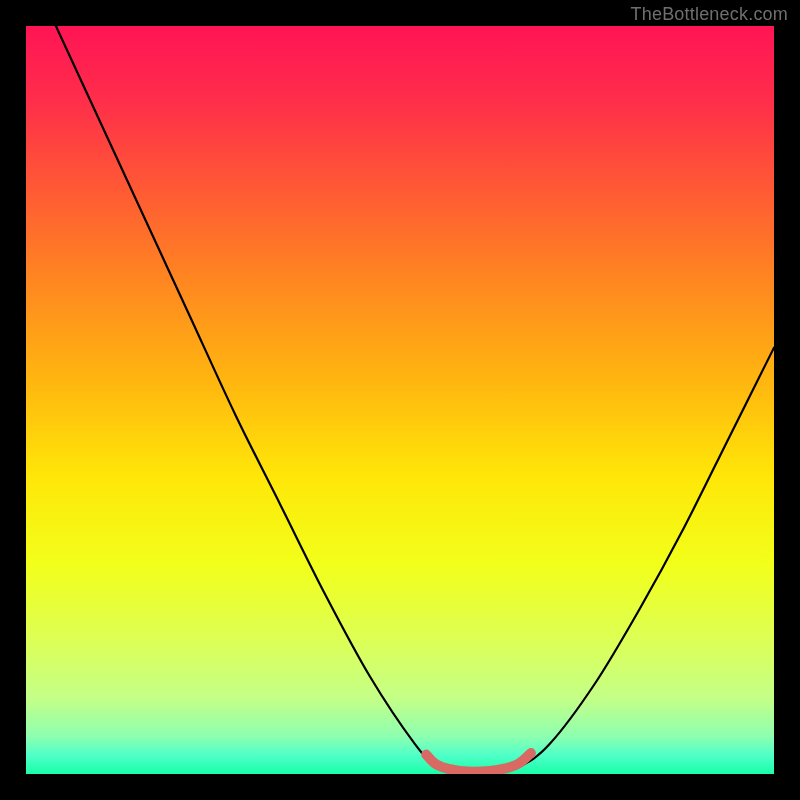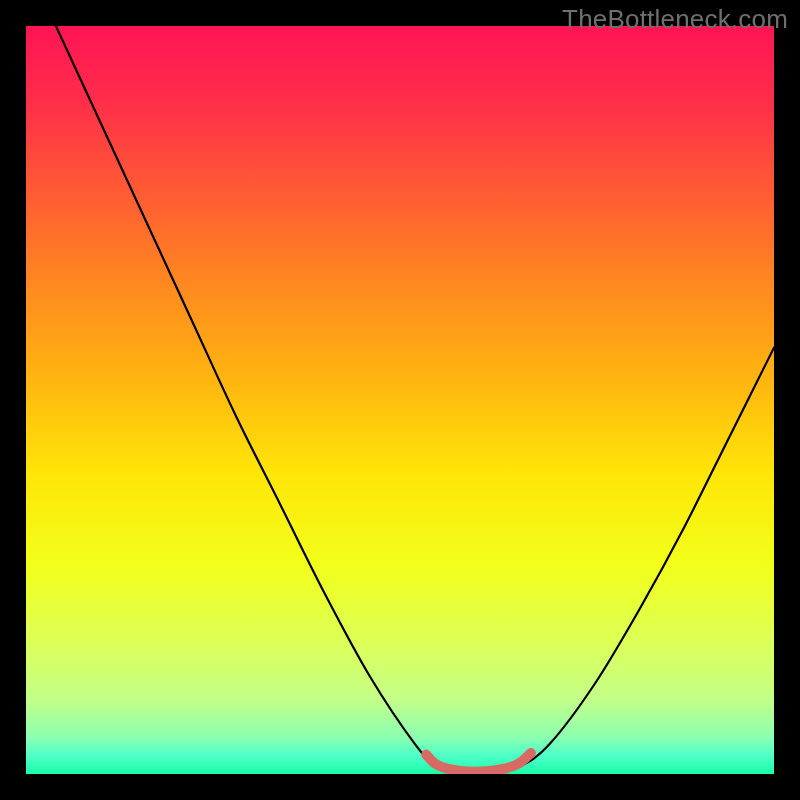--- a/index.html
+++ b/index.html
@@ -37,21 +37,21 @@
     left: 0;
     top: 0;
     width: 100%;
     height: 100%;
   }
   .watermark {
     position: absolute;
     top: 4px;
     right: 12px;
     color: #6f6f6f;
-    font-size: 26px;
+    font-size: 18px;
     letter-spacing: 0.2px;
     font-weight: 500;
   }
 </style>
 </head>
 <body>
 
 <div class="stage">
 
   <div class="plot">

